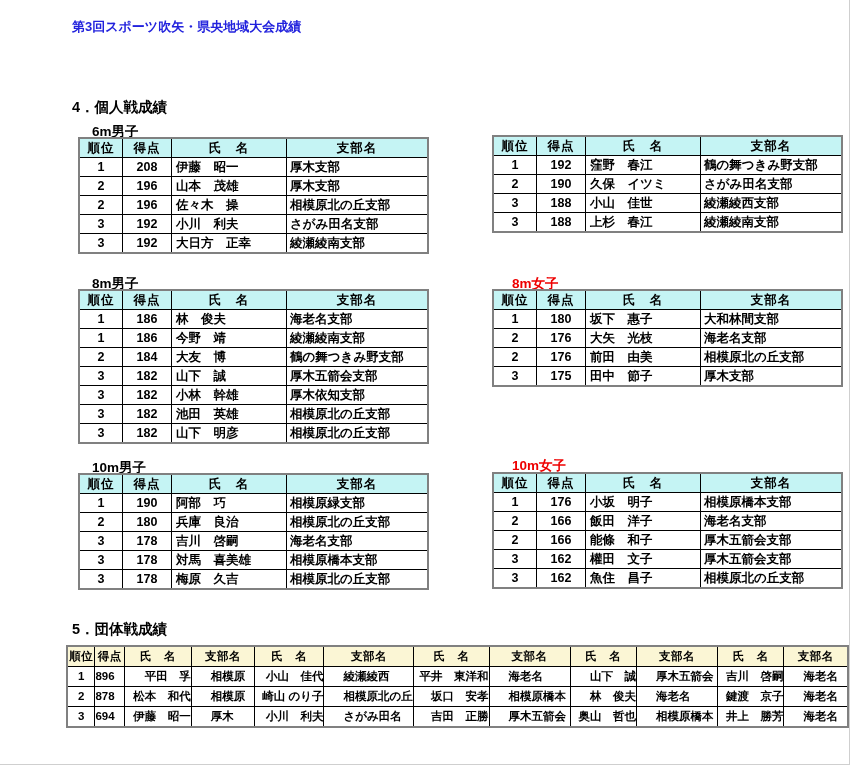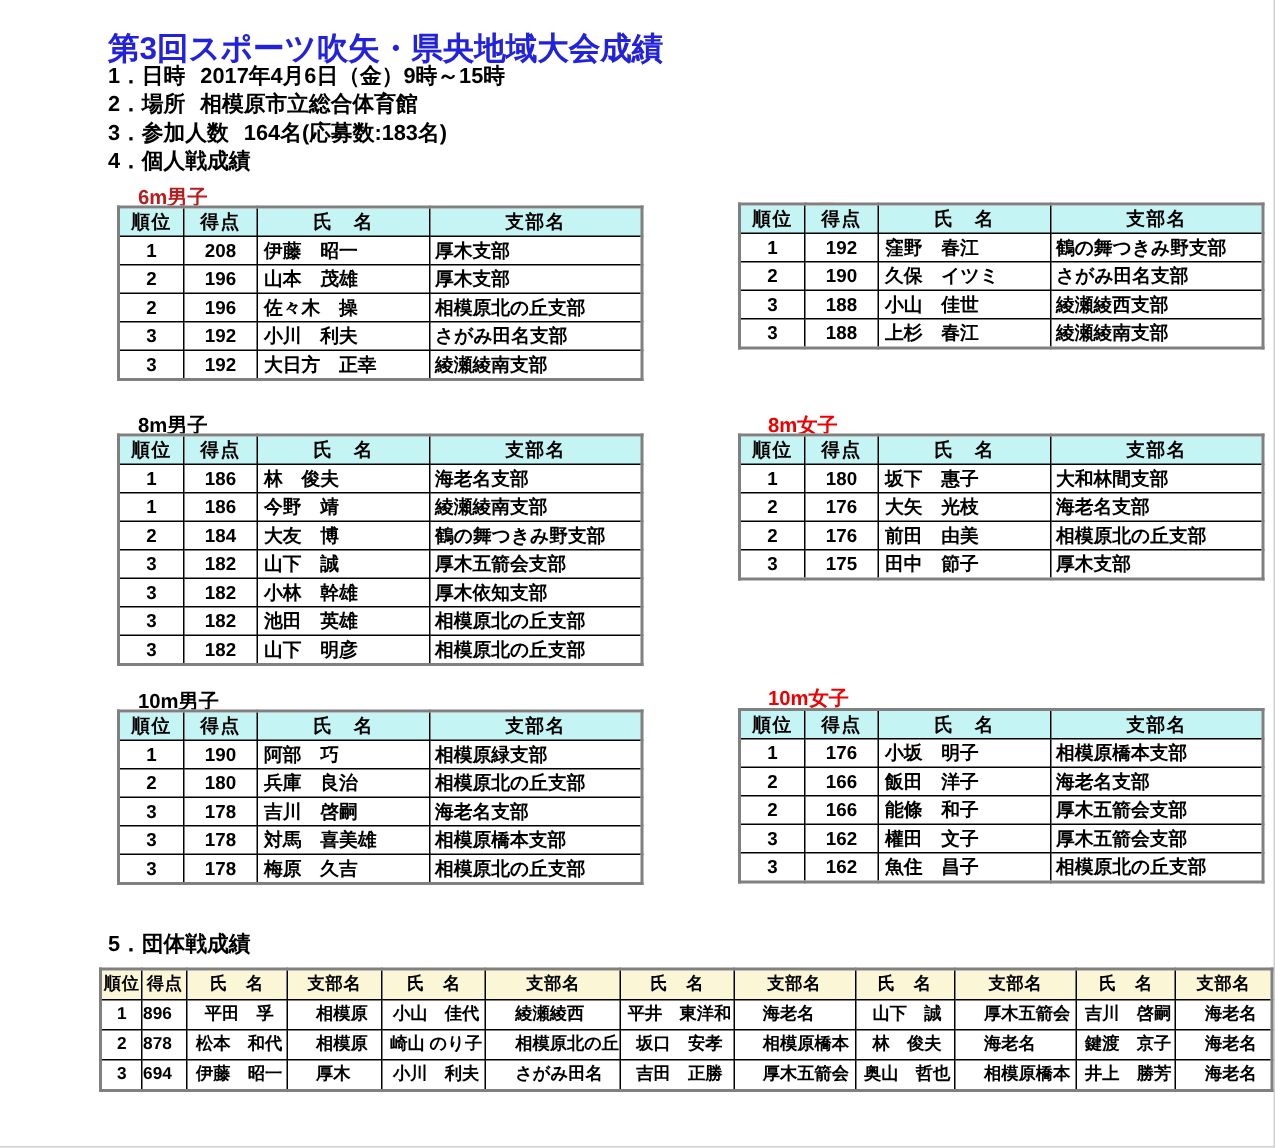--- a/index.html
+++ b/index.html
@@ -22,21 +22,21 @@
     box-sizing: border-box;
     border-right: 1px solid #cfcfcf;
     border-bottom: 1px solid #cfcfcf;
   }
 
   
   .doc-title {
     position: absolute;
     left: 72px;
     top: 18px;
-    font-size: 21px;
+    font-size: 13px;
     font-weight: bold;
     color: #2222dd;
     letter-spacing: 0px;
     white-space: nowrap;
   }
   .info-line {
     position: absolute;
     left: 72px;
     font-size: 14.5px;
     font-weight: bold;
@@ -113,51 +113,42 @@
     overflow: hidden;
     white-space: nowrap;
   }
   table.tt th {
     background: #fbf6d5;
     text-align: center;
     letter-spacing: 0.5px;
   }
   table.tt td.t-rank  { text-align: center; width: 34px; }
   table.tt td.t-score { text-align: left; width: 44px; }
-  table.tt td.t-name  { text-align: center; padding-left: 3px; width: 78px; }
+  table.tt td.t-name  { text-align: right; padding-left: 3px; width: 78px; }
   table.tt td.t-br    { text-align: left; padding-left: 19px; width: 72px; }
   table.tt th.t-rank  { width: 34px; }
   table.tt th.t-score { width: 44px; }
   table.tt th.t-name  { width: 78px; }
   table.tt th.t-br    { width: 72px; }
 </style>
 </head>
 <body>
 
 <div class="page">
 
   <div class="doc-title">第3回スポーツ吹矢・県央地域大会成績</div>
 
-  <div class="info-line info-1">
-    <span>1．</span><span>日時</span><span class="gap-s"></span><span>2017年4月6日（金）9時～15時</span>
-  </div>
-  <div class="info-line info-2">
-    <span>2．</span><span>場所</span><span class="gap-s"></span><span>相模原市立総合体育館</span>
-  </div>
-  <div class="info-line info-3">
-    <span>3．</span><span>参加人数</span><span class="gap-s"></span><span>164名(応募数:183名)</span>
-  </div>
   <div class="info-line info-4">
     <span>4．</span><span>個人戦成績</span>
   </div>
 
   <div class="info-line info-5">5．団体戦成績</div>
 
   <div id="tables-host">
-      <div class="cap male" style="left: 92px; top: 123px; color: #b91c1c;">6m男子</div>
+      <div class="cap male" style="left: 92px; top: 123px; color: #000000;">6m男子</div>
       <table class="rt" style="left: 78px; top: 137px;">
         <thead>
           <tr>
             <th class="c-rank" style="background: rgb(197, 244, 244);">順位</th>
             <th class="c-score" style="background: rgb(197, 244, 244);">得点</th>
             <th class="c-name" style="background: rgb(197, 244, 244);">氏　名</th>
             <th class="c-br" style="background: rgb(197, 244, 244);">支部名</th>
           </tr>
         </thead>
         <tbody>

